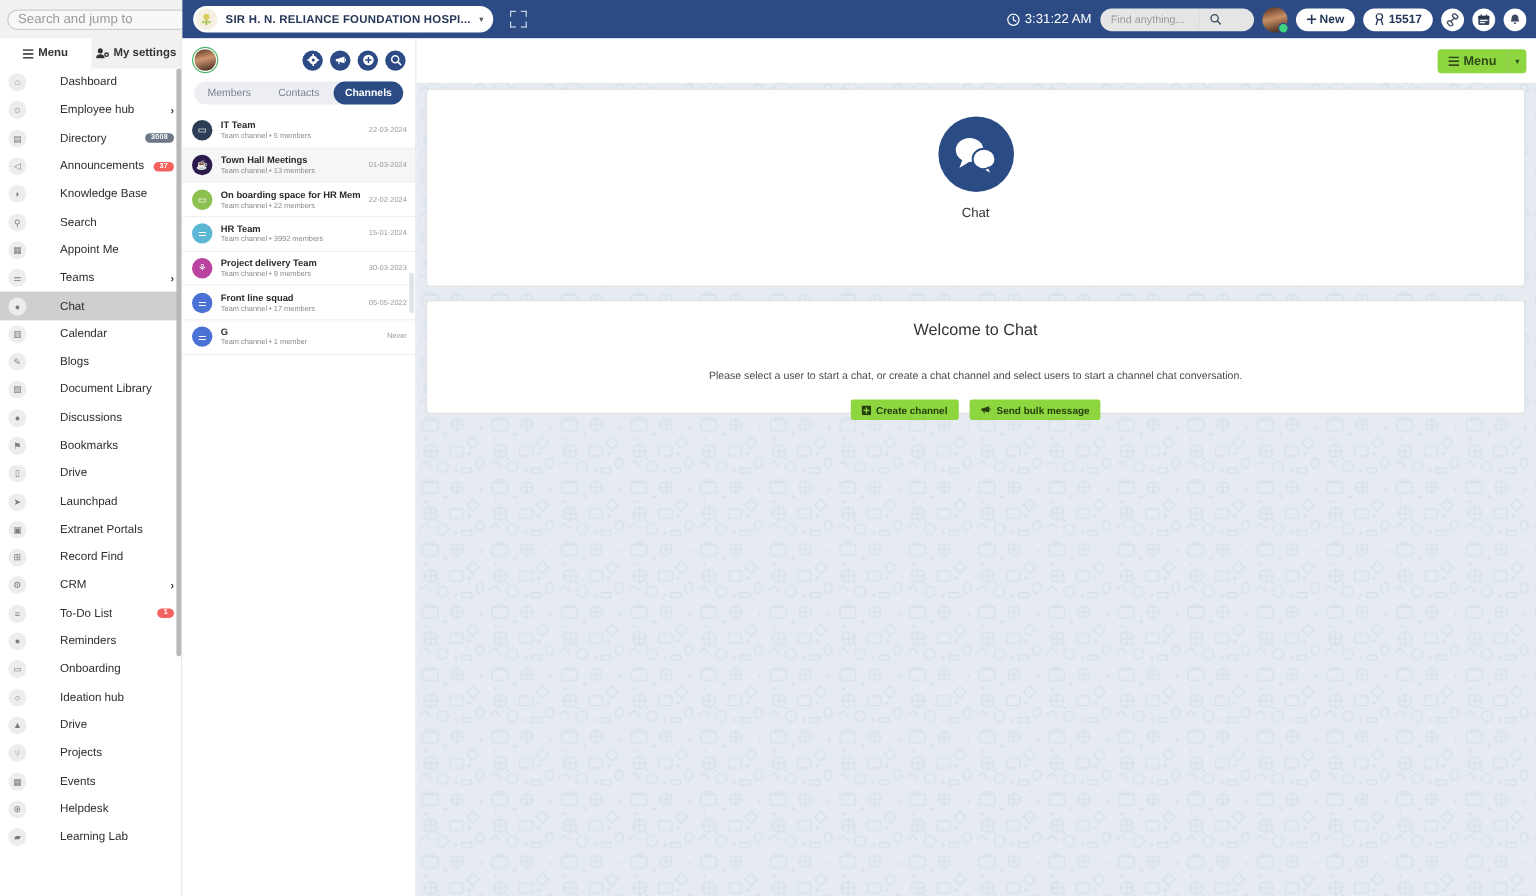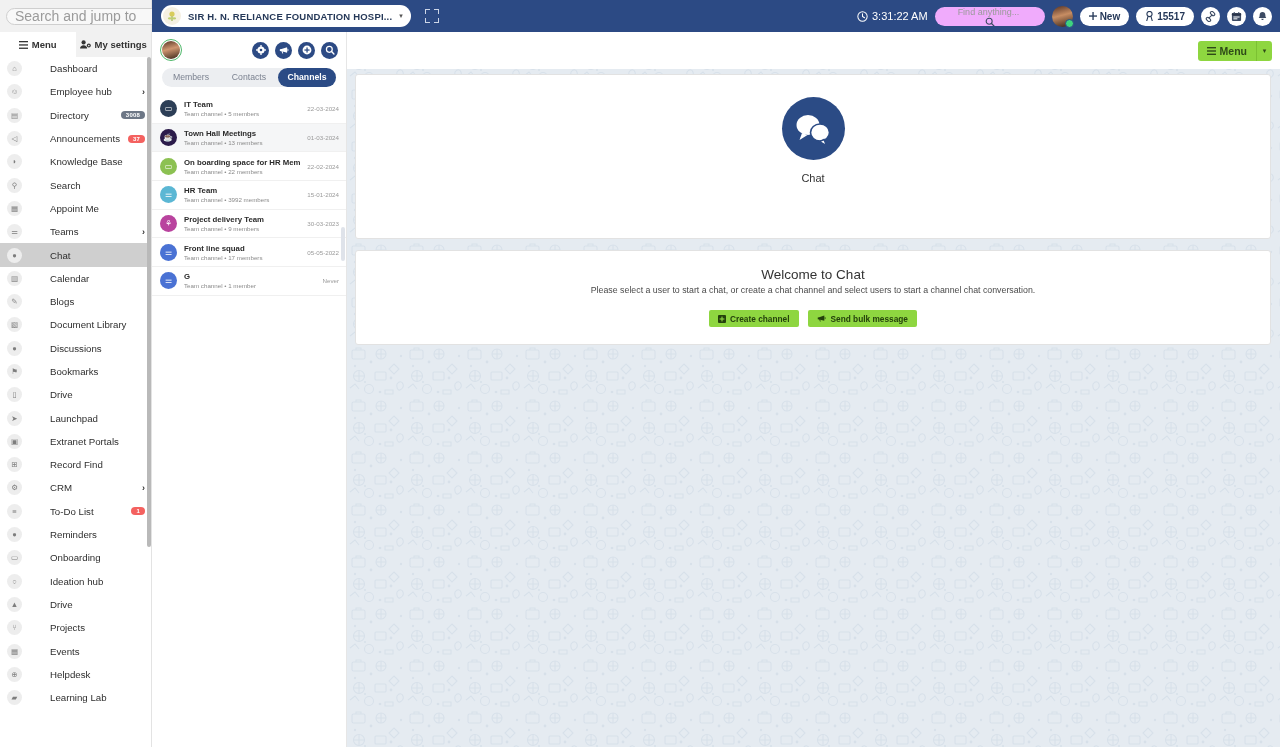--- a/index.html
+++ b/index.html
@@ -43,22 +43,22 @@
   #fullscreen-btn i:nth-child(2){ right:0; top:0; border-left:none; border-bottom:none;}
   #fullscreen-btn i:nth-child(3){ left:0; bottom:0; border-right:none; border-top:none;}
   #fullscreen-btn i:nth-child(4){ right:0; bottom:0; border-left:none; border-top:none;}
 
   #header-right {
     margin-left: auto; display: flex; align-items: center; gap: 7px;
     padding-right: 8px;
   }
   #clock { display:flex; align-items:center; gap:4px; color:#ffffff; font-size:11px; }
   #find-box {
-    display: flex; align-items: center; background: #f0abfc;
-    height: 19px; border-radius: 10px; width: 110px; overflow: hidden; flex-direction: column;
+    display: flex; align-items: center; background: #e5e5e5;
+    height: 19px; border-radius: 10px; width: 128px; overflow: hidden;
   }
   #find-input {
     border: none; outline: none; font-size: 9px; color: #555;
     width: 82px; padding-left: 9px; font-family: "Liberation Sans", sans-serif;
     background: transparent;
   }
   #find-input::placeholder { color: #9a9a9a; }
   #find-sep { width:1px; height:13px; background:#ddd; }
   #find-go { width: 26px; display:flex; align-items:center; justify-content:center; cursor:pointer; }
 
@@ -87,21 +87,21 @@
   #sidebar {
     position:absolute; left:0; top:0; width:152px; height:747px;
     background:#fff; border-right:1px solid #e3e3e3;
   }
   #sb-search-row {
     height:32px; display:flex; align-items:center; gap:4px;
     background:#f1f1f1; padding: 0 6px 0 6px;
   }
   #sb-search {
     flex:1; height:17px; border:1px solid #cfcfcf; border-radius:9px;
-    background:#f8f8f8; font-size:14px; color:#8a8a8a; padding-left:8px;
+    background:#f8f8f8; font-size:11px; color:#8a8a8a; padding-left:8px;
     outline:none; font-family:"Liberation Sans",sans-serif;
   }
   #sb-search::placeholder{ color:#9b9b9b; }
   #sb-close { width:16px; height:16px; position:relative; cursor:pointer; flex:0 0 auto; }
   #sb-close::before, #sb-close::after {
     content:''; position:absolute; left:1px; top:7px; width:15px; height:2.2px;
     background:#1a1a1a;
   }
   #sb-close::before { transform: rotate(45deg); }
   #sb-close::after  { transform: rotate(-45deg); }
@@ -234,21 +234,21 @@
   }
   #chat-title { font-size:11px; color:#333; margin-top:12px; }
   #chat-desc {
     font-size:8.7px; color:#4a4a4a; margin-top:12px; text-align:center;
     max-width:880px;
   }
 
   #card-welcome { left:8px; top:218px; width:916px; height:95px;
                   display:flex; flex-direction:column; align-items:center; }
   #welcome-title { font-size:13.5px; color:#333; margin-top:16px; }
-  #welcome-sub { font-size:8.8px; color:#4a4a4a; margin-top:3px; }
+  #welcome-sub { font-size:8.8px; color:#4a4a4a; margin-top:26px; }
   #welcome-btns { margin-top:15px; display:flex; gap:9px; }
   .grn-btn {
     background:#8ed640; border:none; color:#24400c; font-size:8.3px; font-weight:bold;
     height:17px; padding:0 9px; border-radius:2px; cursor:pointer;
     display:flex; align-items:center; gap:4px;
     font-family:"Liberation Sans",sans-serif;
     justify-content:space-between;
   }
   svg { display:block; }
 </style>

